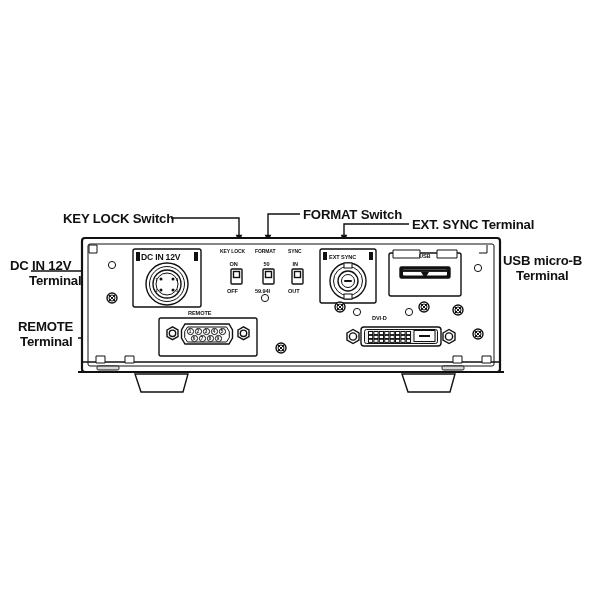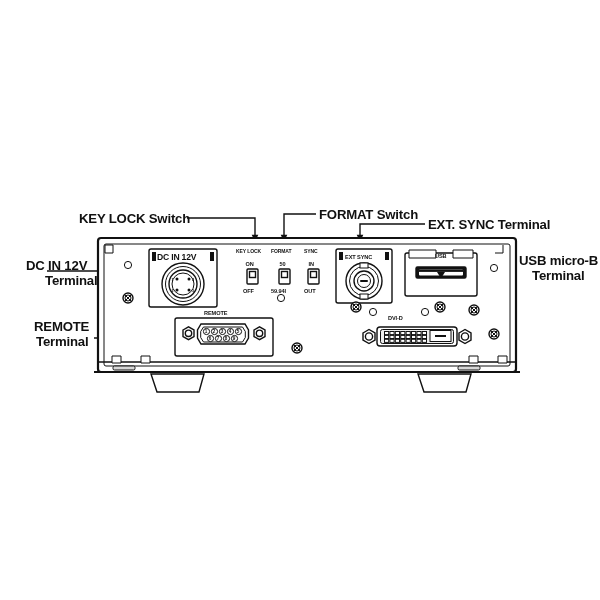--- a/index.html
+++ b/index.html
@@ -1,21 +1,21 @@
 <!DOCTYPE html>
 <html><head>
 <meta charset="utf-8">
 <style>
   html,body{margin:0;padding:0;}
   body{
     width:600px;height:600px;background:#ffffff;
     font-family:"Liberation Sans", sans-serif;
     overflow:hidden;position:relative;
   }
-  #stage{position:absolute;left:0;top:0;width:488px;height:600px;margin-left:16px;}
+  #stage{position:absolute;left:0;top:0;width:488px;height:600px;}
   svg{display:block;}
   .lbl{
     font-family:"Liberation Sans", sans-serif;
     fill:#111111;
   }
   .callout{font-size:13.2px;font-weight:600;letter-spacing:-0.2px;}
   .panel-txt{font-size:8.6px;font-weight:700;letter-spacing:-0.2px;}
   .panel-txt-sm{font-size:5.6px;font-weight:700;letter-spacing:-0.1px;}
   .panel-txt-xs{font-size:5.0px;font-weight:700;letter-spacing:-0.1px;}
   .pinnum{font-size:3.6px;font-weight:700;}

